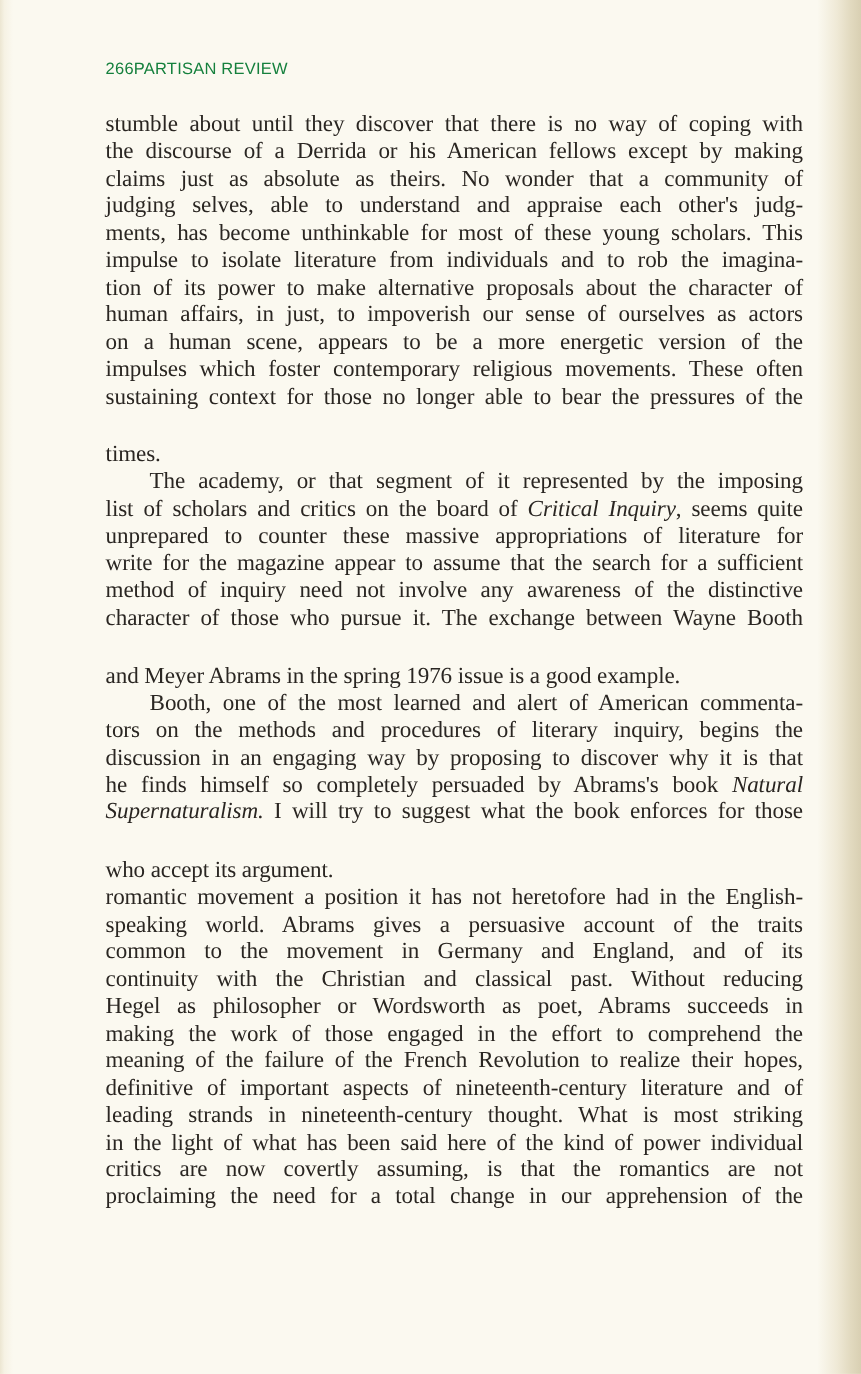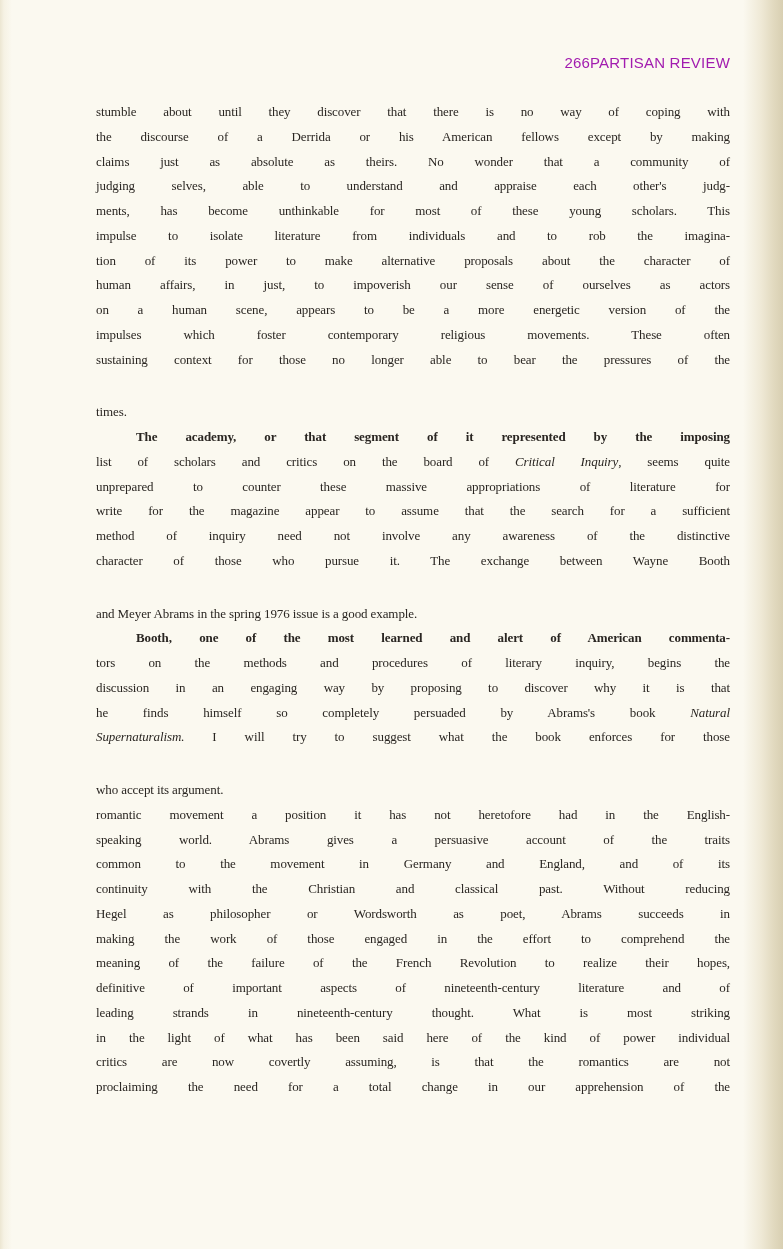--- a/index.html
+++ b/index.html
@@ -15,36 +15,36 @@
     background: linear-gradient(to right, #ece6d2 0px, #f6f2e4 4px, #fbf9f0 12px);
   }
   .right-edge {
     position: absolute; right: 0; top: 0; width: 40px; height: 1249px;
     background: linear-gradient(to right, rgba(251,249,240,0) 0px, #efe9d6 18px, #e2dac0 30px, #d8cfb2 40px);
   }
   .page {
     position: absolute; left: 96px; top: 54px; width: 634px;
   }
   .running-head {
-    display: flex; justify-content: flex-end; align-items: baseline;
+    display: flex; justify-content: flex-start; align-items: baseline;
     font-family: "Liberation Sans", "DejaVu Sans", sans-serif;
-    font-size: 15px; color: #a21caf; letter-spacing: 0.2px;
+    font-size: 15px; color: #15803d; letter-spacing: 0.2px;
     height: 26px;
   }
   .body-text {
     margin-top: 20px;
-    font-size: 13px;
+    font-size: 21px;
     line-height: 24.75px;
     text-align: justify;
     letter-spacing: -0.1px;
   }
   .body-text p { margin: 0; text-indent: 0; }
   .body-text .line { display: block; text-align: justify; text-align-last: justify; white-space: nowrap; overflow: visible; }
   .body-text .line.last { text-align-last: left; margin-top: 28px; }
-  .body-text .line.first-indent { padding-left: 40px; font-weight: bold; }
+  .body-text .line.first-indent { padding-left: 40px; }
   em { font-style: italic; }
 </style>
 </head>
 <body>
 
 <div class="left-edge"></div>
 <div class="right-edge"></div>
 
 <div class="page">
   <div class="running-head">

